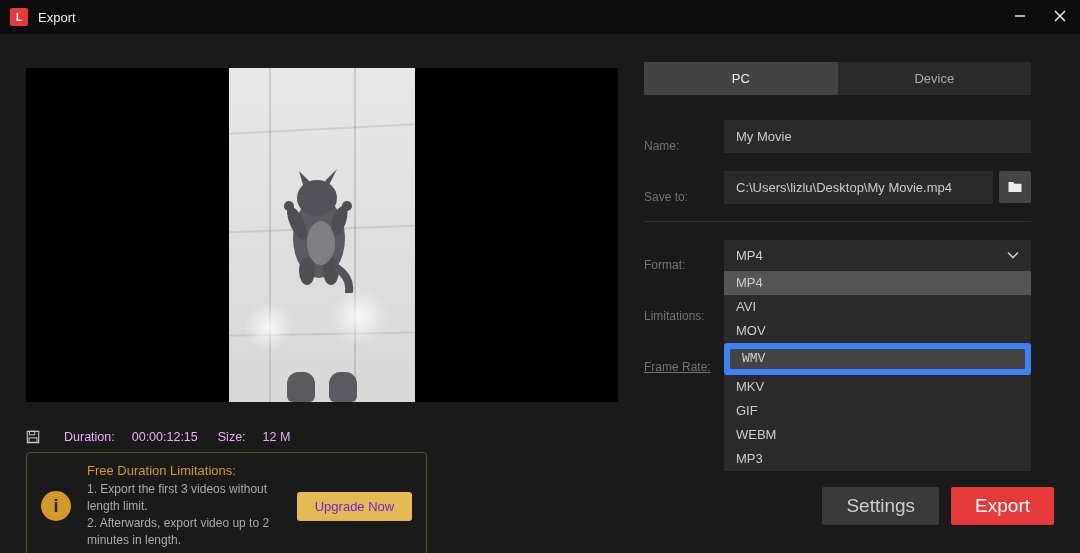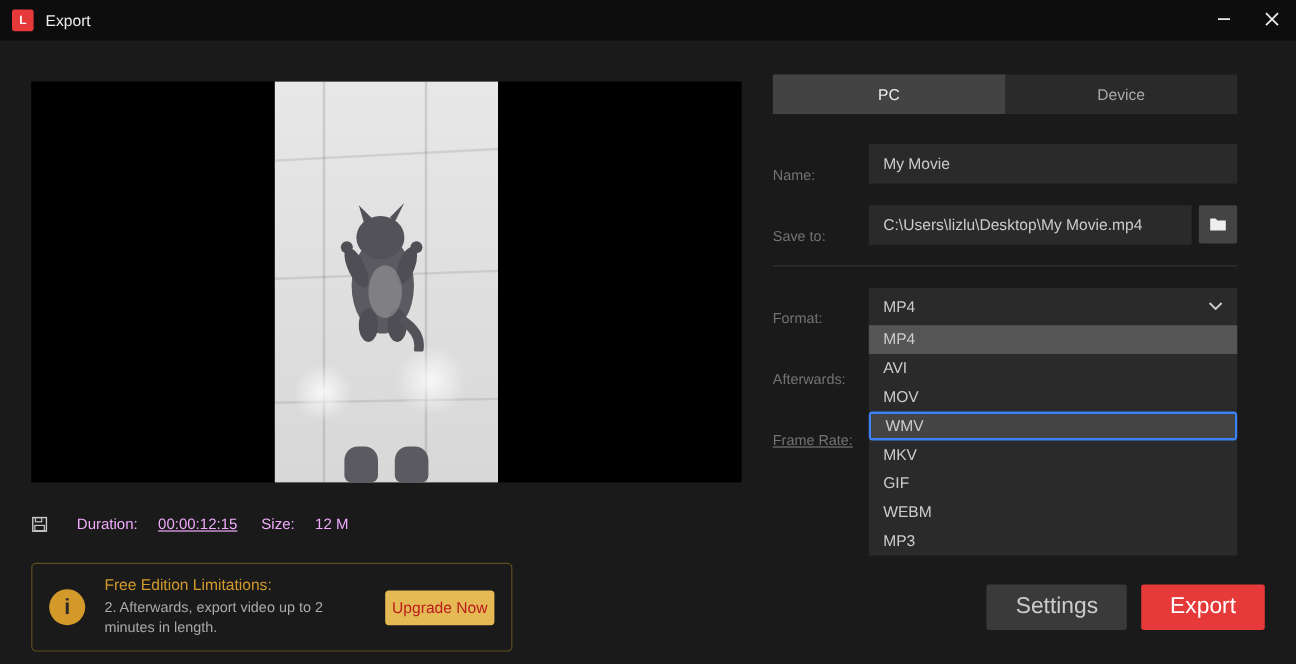--- a/index.html
+++ b/index.html
@@ -226,23 +226,24 @@
     }
     .dropdown {
       position: absolute;
       top: 100%;
       left: 0;
       right: 0;
       background: #2a2a2a;
       z-index: 10;
     }
     .dropdown-highlight {
-      border: 2px solid #3b82f6;
+      border: 6px solid #3b82f6;
       border-radius: 3px;
       box-sizing: border-box;
+      font-family: Liberation Mono, monospace;
     }
     .dd-item {
       padding: 4px 12px;
       color: #ccc;
       cursor: pointer;
       font-size: 13px;
       height: 24px;
       display: flex;
       align-items: center;
     }
@@ -291,23 +292,23 @@
       font-size: 13px;
       margin-bottom: 3px;
     }
     .warn-line {
       color: #aaa;
       font-size: 12px;
       line-height: 1.4;
     }
     .upgrade-btn {
       background: #e5b953;
-      color: #b91c1c;
-      font-size: 13px;
-      padding: 7px 6px;
+      color: #6d28d9;
+      font-size: 13px;
+      padding: 7px 18px;
       border-radius: 3px;
       cursor: pointer;
       border: none;
       flex-shrink: 0;
     }
     .spacer { flex: 1; }
     .btn {
       padding: 8px 24px;
       font-size: 19px;
       border: none;
@@ -379,21 +380,21 @@
         </div>
       </div>
     </div>
     <div class="meta-row">
       <svg class="meta-icon" viewBox="0 0 16 16">
         <rect x="1.5" y="1.5" width="13" height="13" fill="none" stroke="#ccc" stroke-width="1.3"></rect>
         <rect x="4" y="1.5" width="6" height="4" fill="none" stroke="#ccc" stroke-width="1.1"></rect>
         <rect x="3.5" y="9" width="9" height="5" fill="none" stroke="#ccc" stroke-width="1.1"></rect>
       </svg>
       <span>Duration:</span>
-      <span style="margin-left:-7px;text-decoration:underline;">00:00:12:15</span>
+      <span style="margin-left:-7px;">00:00:12:15</span>
       <span style="margin-left:-4px;">Size:</span>
       <span style="margin-left:-7px;">12 M</span>
     </div>
   </div>
 
   <div class="right">
     <div class="tabs">
       <div class="tab active">PC</div>
       <div class="tab">Device</div>
     </div>
@@ -435,34 +436,35 @@
           </div>
           <div class="dd-item">MKV</div>
           <div class="dd-item">GIF</div>
           <div class="dd-item">WEBM</div>
           <div class="dd-item">MP3</div>
         </div>
       </div>
     </div>
 
     <div class="field-row">
-      <div class="field-label">Afterwards:</div>
+      <div class="field-label">Limitations:</div>
     </div>
 
     <div class="field-row">
       <div class="field-label" style="white-space:nowrap;text-decoration:underline;">Frame Rate:</div>
     </div>
   </div>
 </div>
 
 <div class="footer">
   <div class="warning-box">
     <div class="warn-icon">i</div>
     <div class="warn-text">
-      <div class="warn-title">Free Edition Limitations:</div>
+      <div class="warn-title">Free Duration Limitations:</div>
+      <div class="warn-line">1. Export the first 3 videos without length limit.</div>
       <div class="warn-line">2. Afterwards, export video up to 2 minutes in length.</div>
     </div>
     <button class="upgrade-btn">Upgrade Now</button>
   </div>
   <div class="spacer"></div>
   <button class="btn btn-settings">Settings</button>
   <button class="btn btn-export">Export</button>
 </div>
 
 </body></html>

